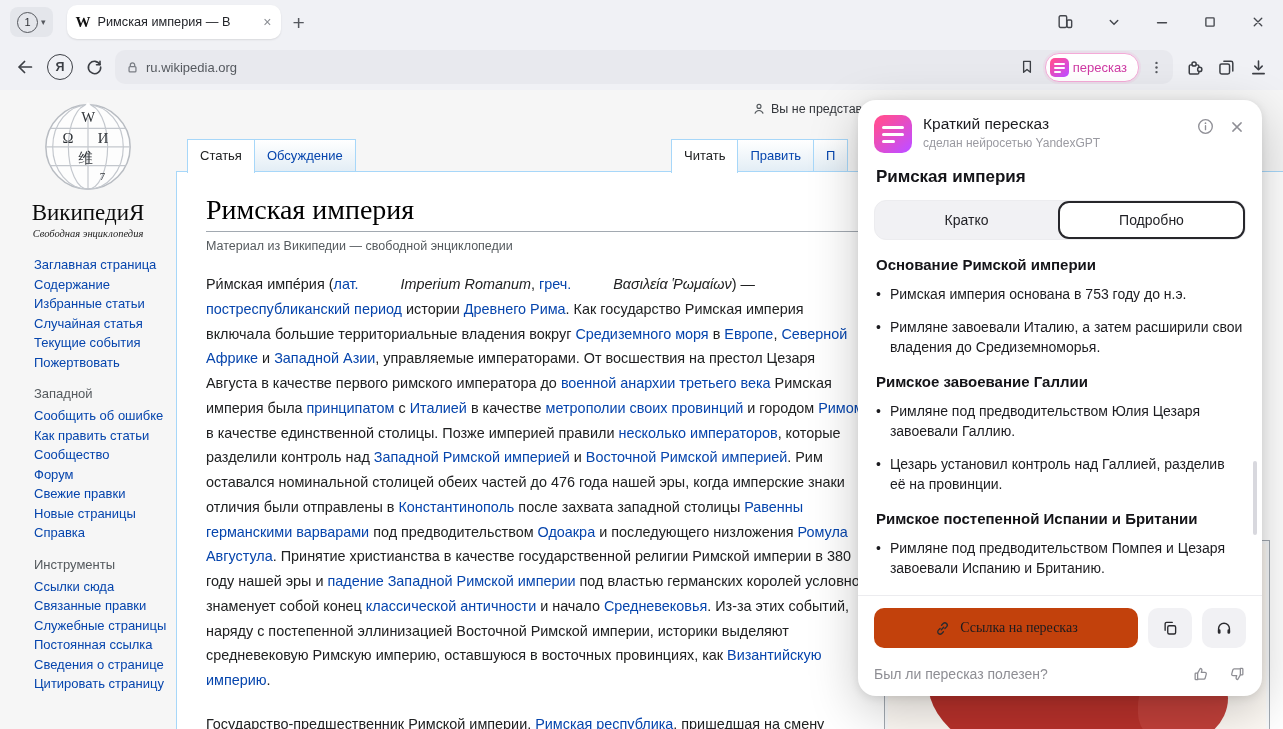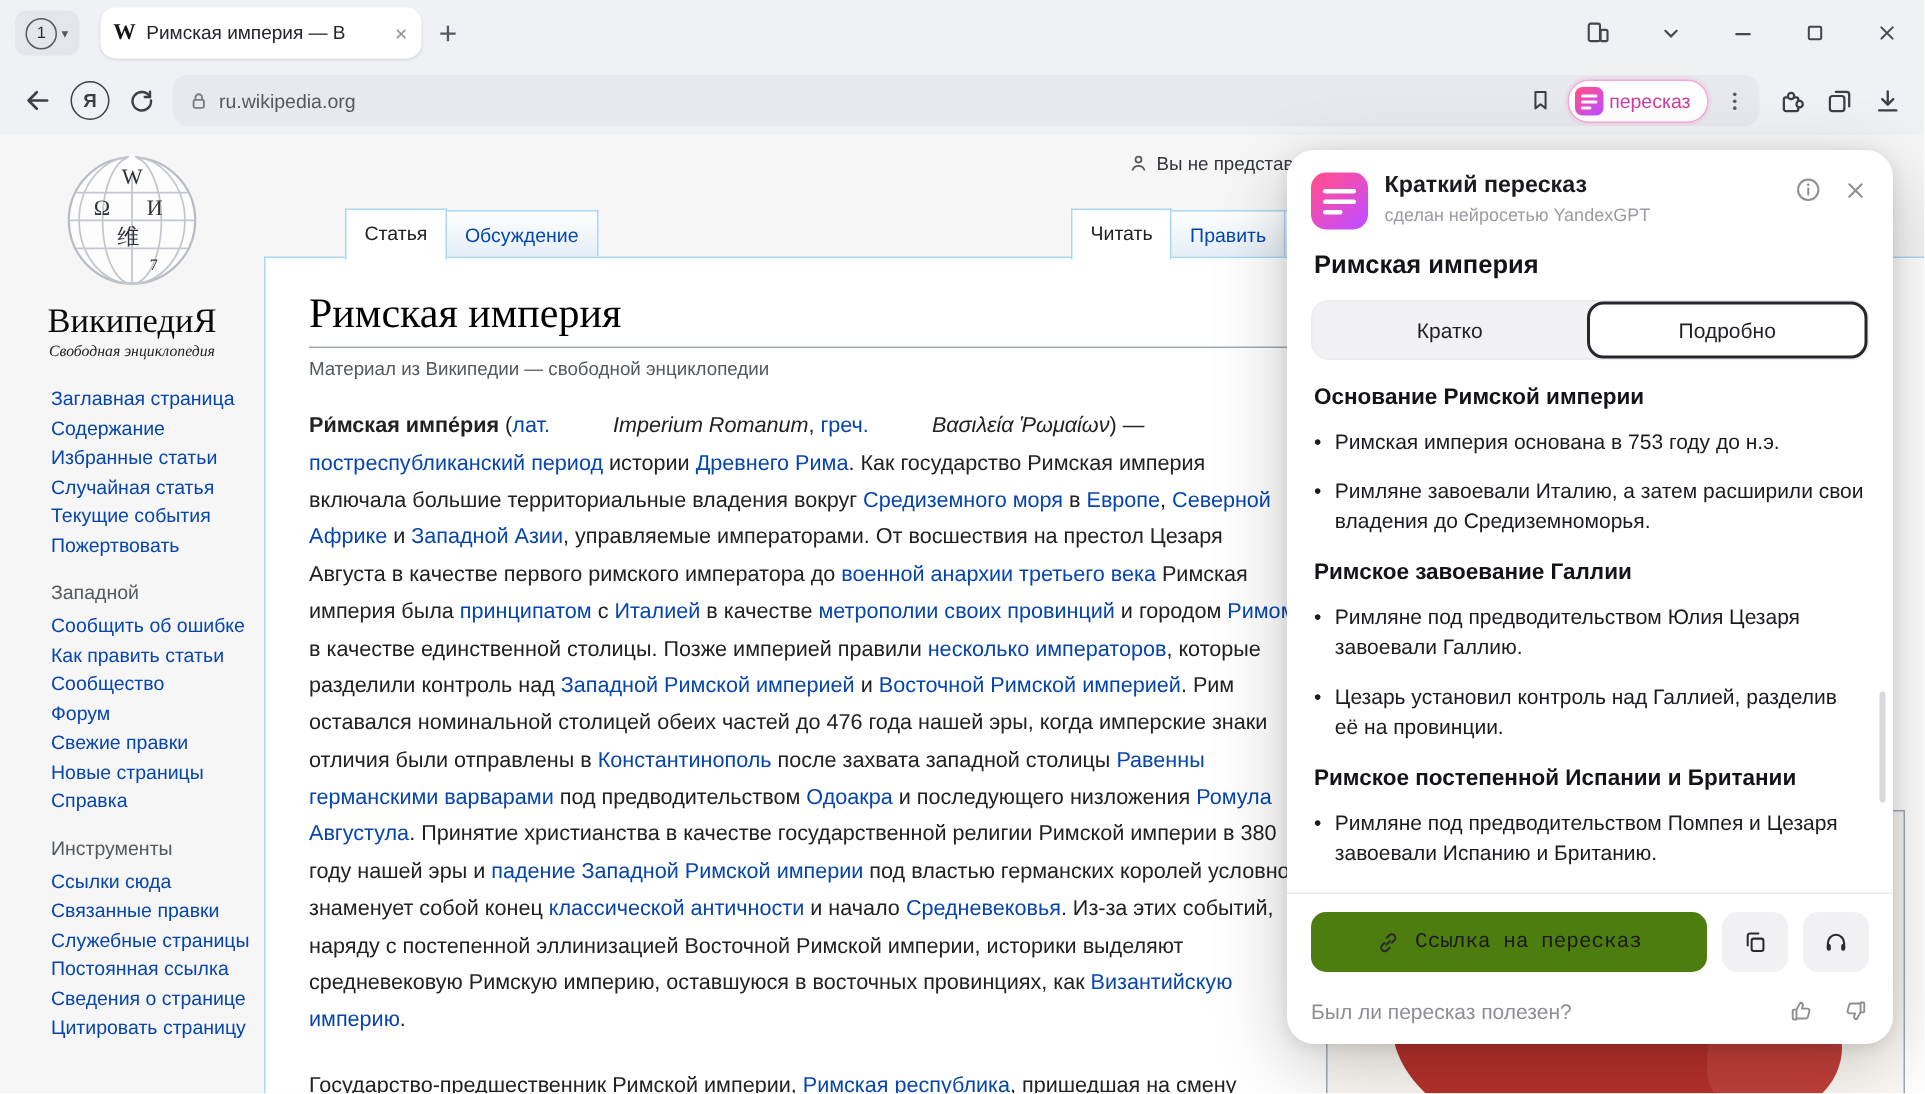--- a/index.html
+++ b/index.html
@@ -45,37 +45,37 @@
   .wiki{position:absolute;top:90px;left:0;right:0;bottom:0;background:#f6f6f6;overflow:hidden;}
   .w-sidebar{position:absolute;left:0;top:0;width:176px;bottom:0;}
   .w-logo-wrap{text-align:center;padding-top:6px;}
   .w-wordmark{font-family:"Liberation Serif",serif;font-size:23px;color:#0b0b0b;margin-top:2px;}
   .w-tagline{font-family:"Liberation Serif",serif;font-size:10.5px;color:#222;margin-top:2px;font-style:italic;}
   .w-links{padding:16px 6px 0 34px;}
   .w-links a{display:block;font-size:13px;line-height:19.5px;color:#0645ad;text-decoration:none;cursor:pointer;}
   .w-group-title{font-size:13px;color:#54595d;margin:14px 0 5px;}
   .personal{position:absolute;top:12px;left:752px;display:flex;align-items:center;gap:5px;
     font-size:12.5px;color:#33363b;white-space:nowrap;}
-  .wtabs{position:absolute;top:49px;display:flex;align-items:center;margin-left:43px;}
+  .wtabs{position:absolute;top:49px;display:flex;align-items:flex-start;}
   .wtabs.left{left:187px;}
   .wtabs.right{left:671px;}
   .wtab{height:32px;line-height:32px;padding:0 12px;font-size:13px;color:#0645ad;cursor:pointer;
     background:linear-gradient(to bottom,#ffffff,#e2edf5);border:1px solid #a7d7f9;border-bottom:0;
     white-space:nowrap;}
   .wtab + .wtab{border-left:0;}
   .wtab.sel{background:#fff;color:#202122;height:33px;position:relative;z-index:3;}
   .content-box{position:absolute;left:176px;top:81px;right:0;bottom:-20px;background:#fff;
     border-top:1px solid #a7d7f9;border-left:1px solid #a7d7f9;}
   .content-inner{padding:12px 30px 0 29px;}
   .content-inner h1{font-family:"Liberation Serif",serif;font-weight:400;font-size:28px;color:#000;
     margin:10px 0 0 0;padding-bottom:5px;border-bottom:1px solid #a2a9b1;width:663px;}
   .w-subtitle{font-size:12.5px;color:#54595d;margin-top:7px;}
   .w-par{width:663px;font-size:14.4px;line-height:1.72;color:#202122;margin-top:19px;}
   .seg-p{}
-  .seg-b{font-weight:bold;margin-top:27px;}
+  .seg-b{font-weight:normal;margin-top:27px;}
   .seg-i{font-style:italic;margin-left:38px;}
   .seg-l{color:#0645ad;cursor:pointer;}
   
   .infobox{position:absolute;left:884px;top:450px;width:386px;height:260px;background:#f8f9fa;
     border:1px solid #a2a9b1;padding:3px;z-index:5;box-sizing:border-box;}
   .infobox .map{height:228px;background:#fdf9f4;position:relative;overflow:hidden;}
   .infobox .map .blob1{position:absolute;left:40px;top:70px;width:230px;height:150px;background:#b8312b;
     border-radius:42% 58% 50% 60%;}
   .infobox .map .blob2{position:absolute;left:250px;top:120px;width:90px;height:80px;background:#c2403a;
     border-radius:55% 45% 60% 40%;}
@@ -86,40 +86,40 @@
   .panel{position:absolute;left:858px;top:100px;width:404px;height:596px;background:#fff;
     border-radius:18px;box-shadow:0 14px 50px rgba(0,0,0,.22),0 2px 10px rgba(0,0,0,.10);
     z-index:100;display:flex;flex-direction:column;box-sizing:border-box;}
   .panel-header{display:flex;align-items:flex-start;gap:11px;padding:15px 16px 6px;}
   .panel-logo{width:38px;height:38px;border-radius:10px;
     background:linear-gradient(140deg,#ff4d97 15%,#c34dff 90%);position:relative;flex:none;}
   .panel-logo i:nth-child(1){top:11px;width:22px;left:8px;height:3px;}
   .panel-logo i:nth-child(2){top:18px;width:22px;left:8px;height:3px;}
   .panel-logo i:nth-child(3){top:25px;width:13px;left:8px;height:3px;}
   .panel-titles{flex:1;}
-  .panel-title{font-size:15.5px;font-weight:700;color:#1b1b1f;}
+  .panel-title{font-size:15.5px;font-weight:400;color:#1b1b1f;}
   .panel-subtitle{font-size:12px;color:#9a9aa1;margin-top:3px;}
   .panel-hactions{display:flex;align-items:center;gap:13px;color:#8f8f96;margin-top:2px;}
   .panel-article-title{font-size:17px;font-weight:700;color:#141418;padding:8px 18px 0;}
   .segctl{margin:13px 16px 2px;height:38px;background:#f1f1f4;border:1px solid #ececef;
     border-radius:12px;display:flex;}
   .segctl .seg{flex:1;display:flex;align-items:center;justify-content:center;font-size:14px;
     color:#1f1f24;cursor:pointer;}
   .segctl .seg.active{background:#fff;border:2px solid #26262b;border-radius:11px;box-sizing:border-box;}
   .panel-content{flex:1;overflow:hidden;padding:4px 18px 0;position:relative;}
   .panel-content h3{font-size:15px;font-weight:700;color:#141418;margin:16px 0 11px;}
   .panel-content h3:first-child{margin-top:10px;}
   .bullet{display:flex;gap:9px;margin-bottom:13px;font-size:14px;line-height:20px;color:#1b1b1f;}
   .bullet .dot{flex:none;}
   .pscroll{position:absolute;right:5px;top:62%;width:4px;height:21%;border-radius:2px;background:#d8d8de;}
   .panel-footer{border-top:1px solid #ececef;padding:12px 16px 13px;}
   .btn-row{display:flex;gap:10px;}
-  .link-btn{flex:1;height:40px;background:#4d7c0f;border:0;border-radius:10px;display:flex;
+  .link-btn{flex:1;height:40px;background:#c2410c;border:0;border-radius:10px;display:flex;
     align-items:center;justify-content:center;gap:9px;font-size:14px;color:#1b1b1f;cursor:pointer;
-    font-family:Liberation Mono, monospace;}
+    font-family:Liberation Serif, serif;}
   .sq-btn{width:44px;height:40px;background:#f1f1f4;border:0;border-radius:10px;display:flex;
     align-items:center;justify-content:center;cursor:pointer;}
   .feedback-row{margin-top:17px;display:flex;align-items:center;font-size:14px;color:#8e8e94;}
   .fb-icons{margin-left:auto;display:flex;gap:18px;color:#8e8e94;}
 </style>
 </head>
 <body>
 
 <div class="screen">
 

